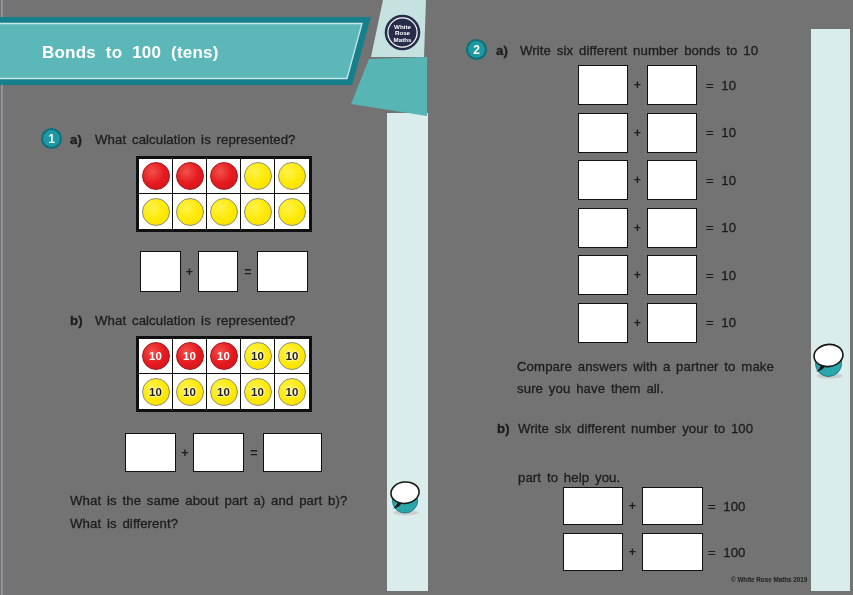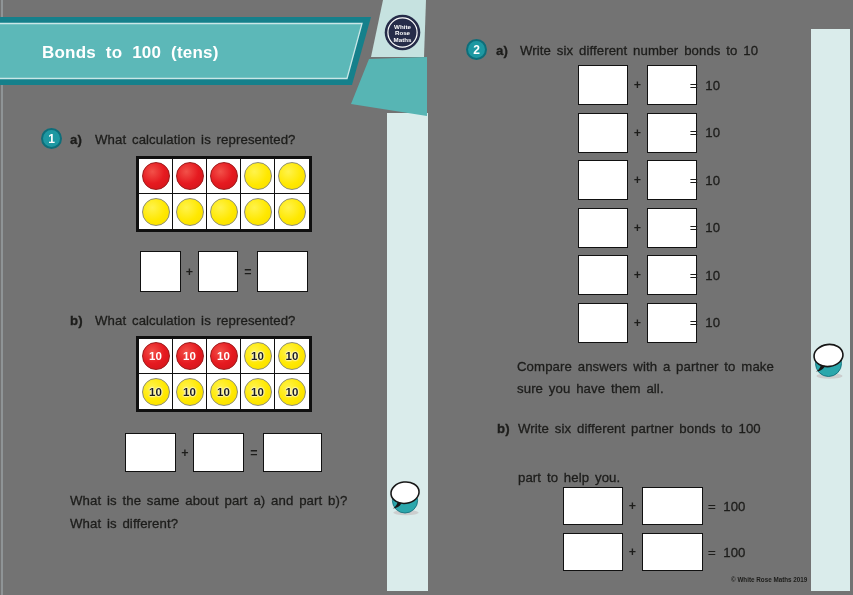--- a/index.html
+++ b/index.html
@@ -33,21 +33,21 @@
   .counter.yellow.val{text-shadow:0 0 2px #fff,0 0 2px #fff,0 0 2px #fff;}
   .bondrows{position:absolute;}
   .bond-row{position:absolute;left:0;}
   .bond-row .b1,.bond-row .b2{position:absolute;top:0;background:#fff;border:1.6px solid #111;box-sizing:border-box;}
   .bond-row .plus{position:absolute;top:0;display:flex;align-items:center;justify-content:center;font-weight:bold;font-size:12.5px;}
   .bond-row .result{position:absolute;top:0;display:flex;align-items:center;font-size:13.2px;word-spacing:4px;white-space:nowrap;
         -webkit-text-stroke:.3px #1d1d1b;}
   .q2a .b1{left:0;width:50px;height:40px;}
   .q2a .plus{left:50px;width:19px;height:40px;}
   .q2a .b2{left:69px;width:50px;height:40px;}
-  .q2a .result{left:112px;height:40px;text-align:right;}
+  .q2a .result{left:128px;height:40px;text-align:right;}
   .q2b .b1{left:0;width:60px;height:38px;}
   .q2b .plus{left:60px;width:19px;height:38px;}
   .q2b .b2{left:79px;width:61px;height:38px;}
   .q2b .result{left:145px;height:38px;text-align:right;}
   .copyright{position:absolute;left:731px;top:576px;font-size:6.3px;font-weight:bold;letter-spacing:0;}
   .bubble{position:absolute;}
 </style>
 </head>
 <body>
 
@@ -200,21 +200,21 @@
         <div class="plus">+</div>
         <div class="b2"></div>
         <div class="result">= 10</div>
       </div>
     </div>
 
   <div class="t" style="left:517px;top:381px;">sure you have them all.</div>
   <div class="t" style="left:517px;top:359px;">Compare answers with a partner to make</div>
 
   <div class="t bold" style="left:497px;top:421px;">b)</div>
-  <div class="t" style="left:518px;top:421px;">Write six different partner bonds to 100</div>
+  <div class="t" style="left:518px;top:421px;">Write six different number your to 100</div>
   <div class="t" style="left:518px;top:470px;">part to help you.</div>
 
   <div class="bondrows q2b" style="left:563px;top:487px;">
       <div class="bond-row" style="top: 0px;">
         <div class="b1"></div>
         <div class="plus">+</div>
         <div class="b2"></div>
         <div class="result">= 100</div>
       </div>
       <div class="bond-row" style="top: 46px;">

